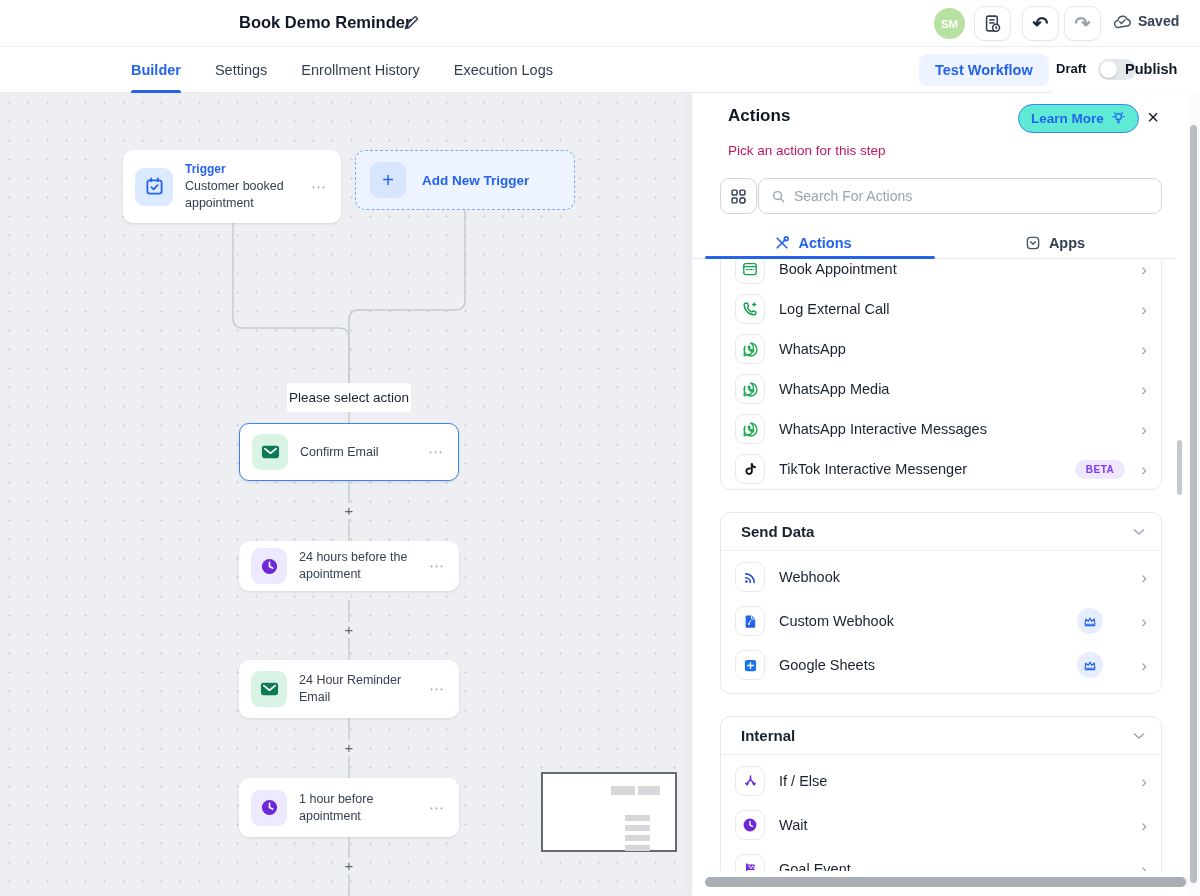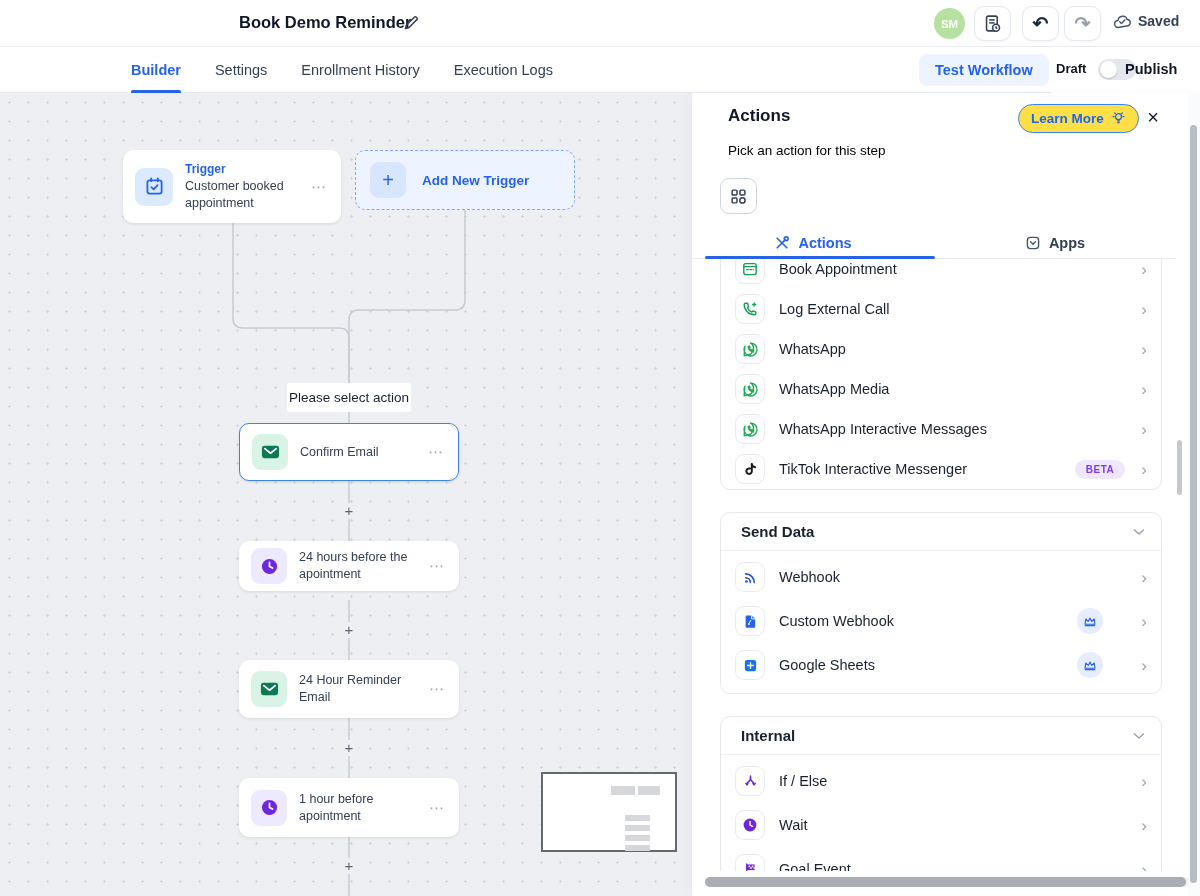--- a/index.html
+++ b/index.html
@@ -59,25 +59,25 @@
   .ibox.purple { background:#ede9fe; }
   .plusmark { position:absolute; left:341px; width:16px; height:16px; background:#edeff2; color:#5f6774;
               font-size:15px; line-height:15px; text-align:center; font-weight:500; cursor:pointer; }
   
   .minimap { position:absolute; left:541px; top:679px; width:136px; height:80px; background:#fff; border:2px solid #646a73; }
   .mm-rect { position:absolute; background:#d5d7da; }
 
   
   .panel { position:absolute; left:692px; top:93px; width:508px; height:803px; background:#fff; box-shadow:-4px 0 10px rgba(16,24,40,.03); }
   .p-title { position:absolute; left:36px; top:13px; font-size:17px; font-weight:700; color:#101828; }
-  .learn-more { position:absolute; left:326px; top:11px; height:29px; padding:0 12px; background:#fde047; border:1px solid #3b82f6;
+  .learn-more { position:absolute; left:326px; top:11px; height:29px; padding:0 12px; background:#5eead4; border:1px solid #3b82f6;
                 border-radius:16px; color:#2563eb; font-size:13.5px; font-weight:700; display:flex; align-items:center; gap:7px; cursor:pointer; }
   .p-close { position:absolute; left:448px; top:11px; width:26px; height:26px; font-size:20px; color:#101828;
              display:flex; align-items:center; justify-content:center; cursor:pointer; }
-  .p-sub { position:absolute; left:36px; top:50px; font-size:13.5px; color:#000000; }
+  .p-sub { position:absolute; left:36px; top:50px; font-size:13.5px; color:#be185d; }
   .gridbtn { position:absolute; left:28px; top:85px; width:37px; height:36px; border:1px solid #d0d5dd; border-radius:9px;
              background:#fff; display:flex; align-items:center; justify-content:center; cursor:pointer; }
   .searchbox { position:absolute; left:66px; top:85px; width:404px; height:36px; border:1px solid #d0d5dd; border-radius:9px;
                background:#fff; display:flex; align-items:center; padding:0 12px; gap:8px; }
   .searchbox input { border:none; outline:none; flex:1; font-size:14px; color:#344054; font-family:"Liberation Sans",sans-serif; }
   .searchbox input::placeholder { color:#98a2b3; }
   .ptabs { position:absolute; left:0; top:135px; width:484px; height:31px; border-bottom:1px solid #e7eaee; display:flex; }
   .ptab { flex:1; display:flex; align-items:center; justify-content:center; gap:8px; font-size:14.5px; cursor:pointer; }
   .ptab.active { color:#2563eb; font-weight:700; }
   .ptab.inactive { color:#344054; font-weight:600; }
@@ -278,20 +278,29 @@
     <div class="gridbtn">
       <span>
         <svg width="17" height="17" viewBox="0 0 16 16" fill="none" stroke="#344054" stroke-width="1.4">
           <rect x="2" y="2" width="4.6" height="4.6" rx="1"></rect>
             <rect x="2" y="9.4" width="4.6" height="4.6" rx="1"></rect>
           <rect x="9.4" y="2" width="4.6" height="4.6" rx="1"></rect>
             <circle cx="11.7" cy="11.7" r="2.5"></circle>
         </svg>
       </span>
     </div>
+    <div class="searchbox">
+      <span>
+        <svg width="15" height="15" viewBox="0 0 16 16" fill="none" stroke="#98a2b3" stroke-width="1.5" stroke-linecap="round">
+          <circle cx="7" cy="7" r="4.2"></circle>
+            <line x1="10.4" y1="10.4" x2="13.5" y2="13.5"></line>
+        </svg>
+      </span>
+      <input placeholder="Search For Actions" style="">
+    </div>
 
     <div class="ptabs">
       <div class="ptab active">
         <span>
           <svg width="16" height="16" viewBox="0 0 16 16" fill="none" stroke="#2563eb" stroke-width="1.6" stroke-linecap="round">
             <line x1="3.2" y1="12.8" x2="11.4" y2="4.6"></line>
               <circle cx="12.2" cy="3.8" r="1.9"></circle>
             <line x1="3.2" y1="3.2" x2="12.8" y2="12.8"></line>
           </svg>
         </span>

